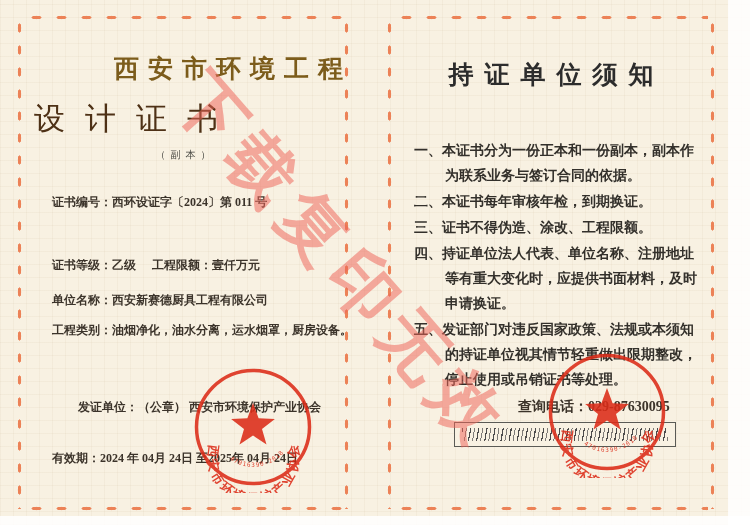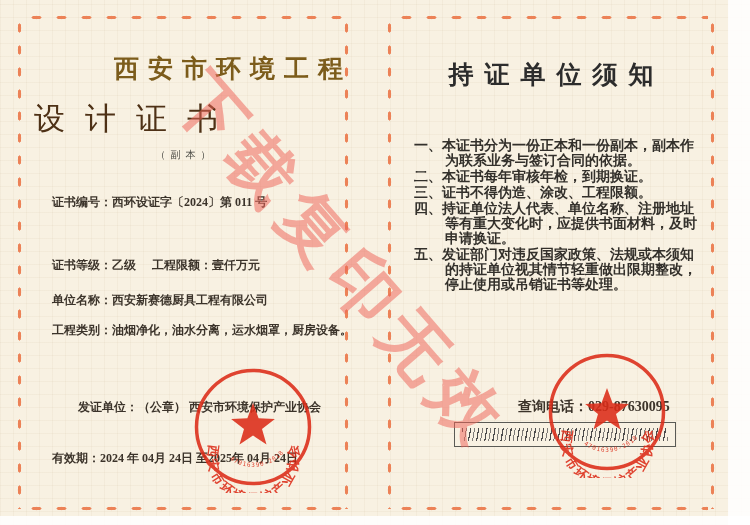--- a/index.html
+++ b/index.html
@@ -75,21 +75,21 @@
   #page-right{position:absolute;left:384px;top:12px;width:334px;height:502px;}
   #notice-title{
     position:absolute;top:46px;left:0;width:100%;text-align:center;
     font-size:25px;font-weight:bold;color:#2c2c2c;letter-spacing:11px;padding-left:11px;box-sizing:border-box;
   }
   #notice-list{
     position:absolute;top:126px;left:30px;width:286px;
     font-size:14px;color:#33302b;font-weight:600;
   }
   .notice-item{
-    padding-left:31px;text-indent:-31px;line-height:15px;margin-bottom:1px;
+    padding-left:31px;text-indent:-31px;line-height:25px;margin-bottom:1px;
   }
   #phone-line{
     position:absolute;left:134px;top:386px;
     font-size:14px;font-weight:700;color:#3b332a;white-space:nowrap;
   }
   #serial-box{
     position:absolute;left:70px;top:410px;width:222px;height:25px;
     border:1px solid #5a5a55;background:#f8f1e2;box-sizing:border-box;
   }
   #serial-scribble{

